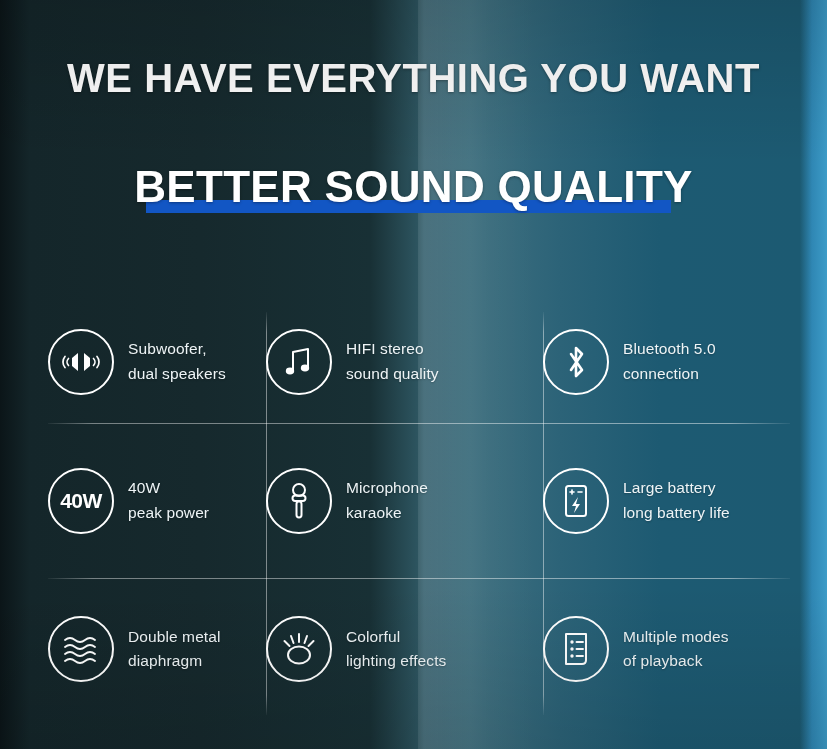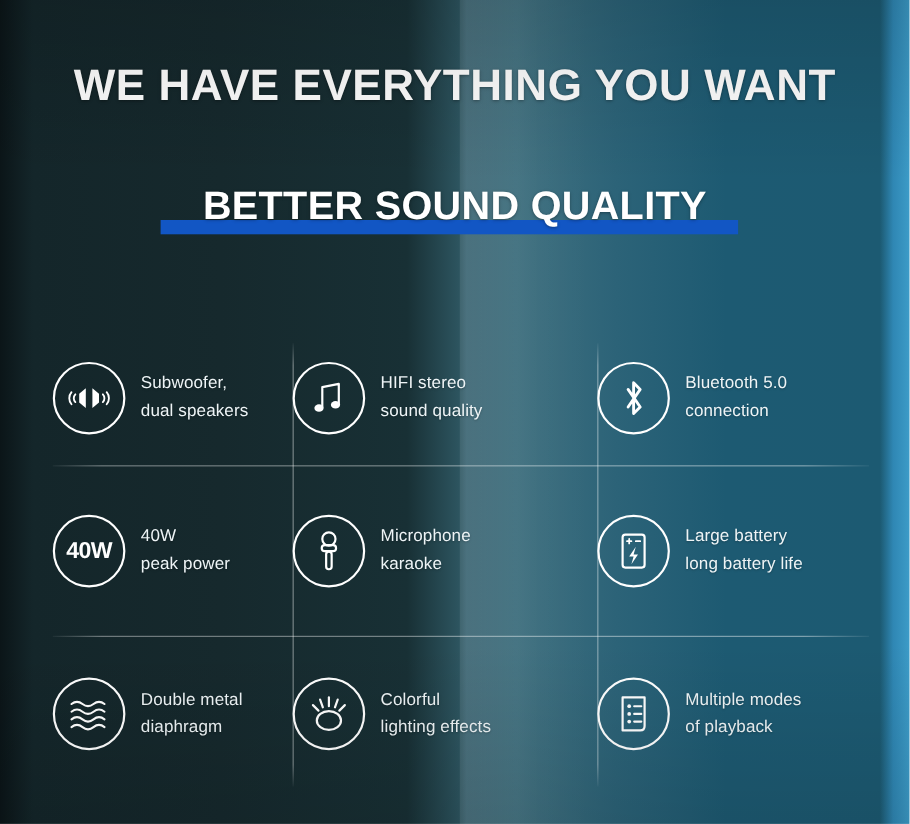--- a/index.html
+++ b/index.html
@@ -61,21 +61,21 @@
   }
   #h2-underline {
     position:absolute;
     left:146px; top:44px;
     width:525px; height:13px;
     background:#1256c4;
   }
   .h2 {
     position:relative;
     color:#ffffff;
-    font-size:36px;
+    font-size:44px;
     font-weight:bold;
     letter-spacing:0.3px;
     line-height:1;
     text-shadow:0 1px 3px rgba(0,0,0,0.35);
     z-index:2;
   }
 
   
   #grid {
     position:absolute;

